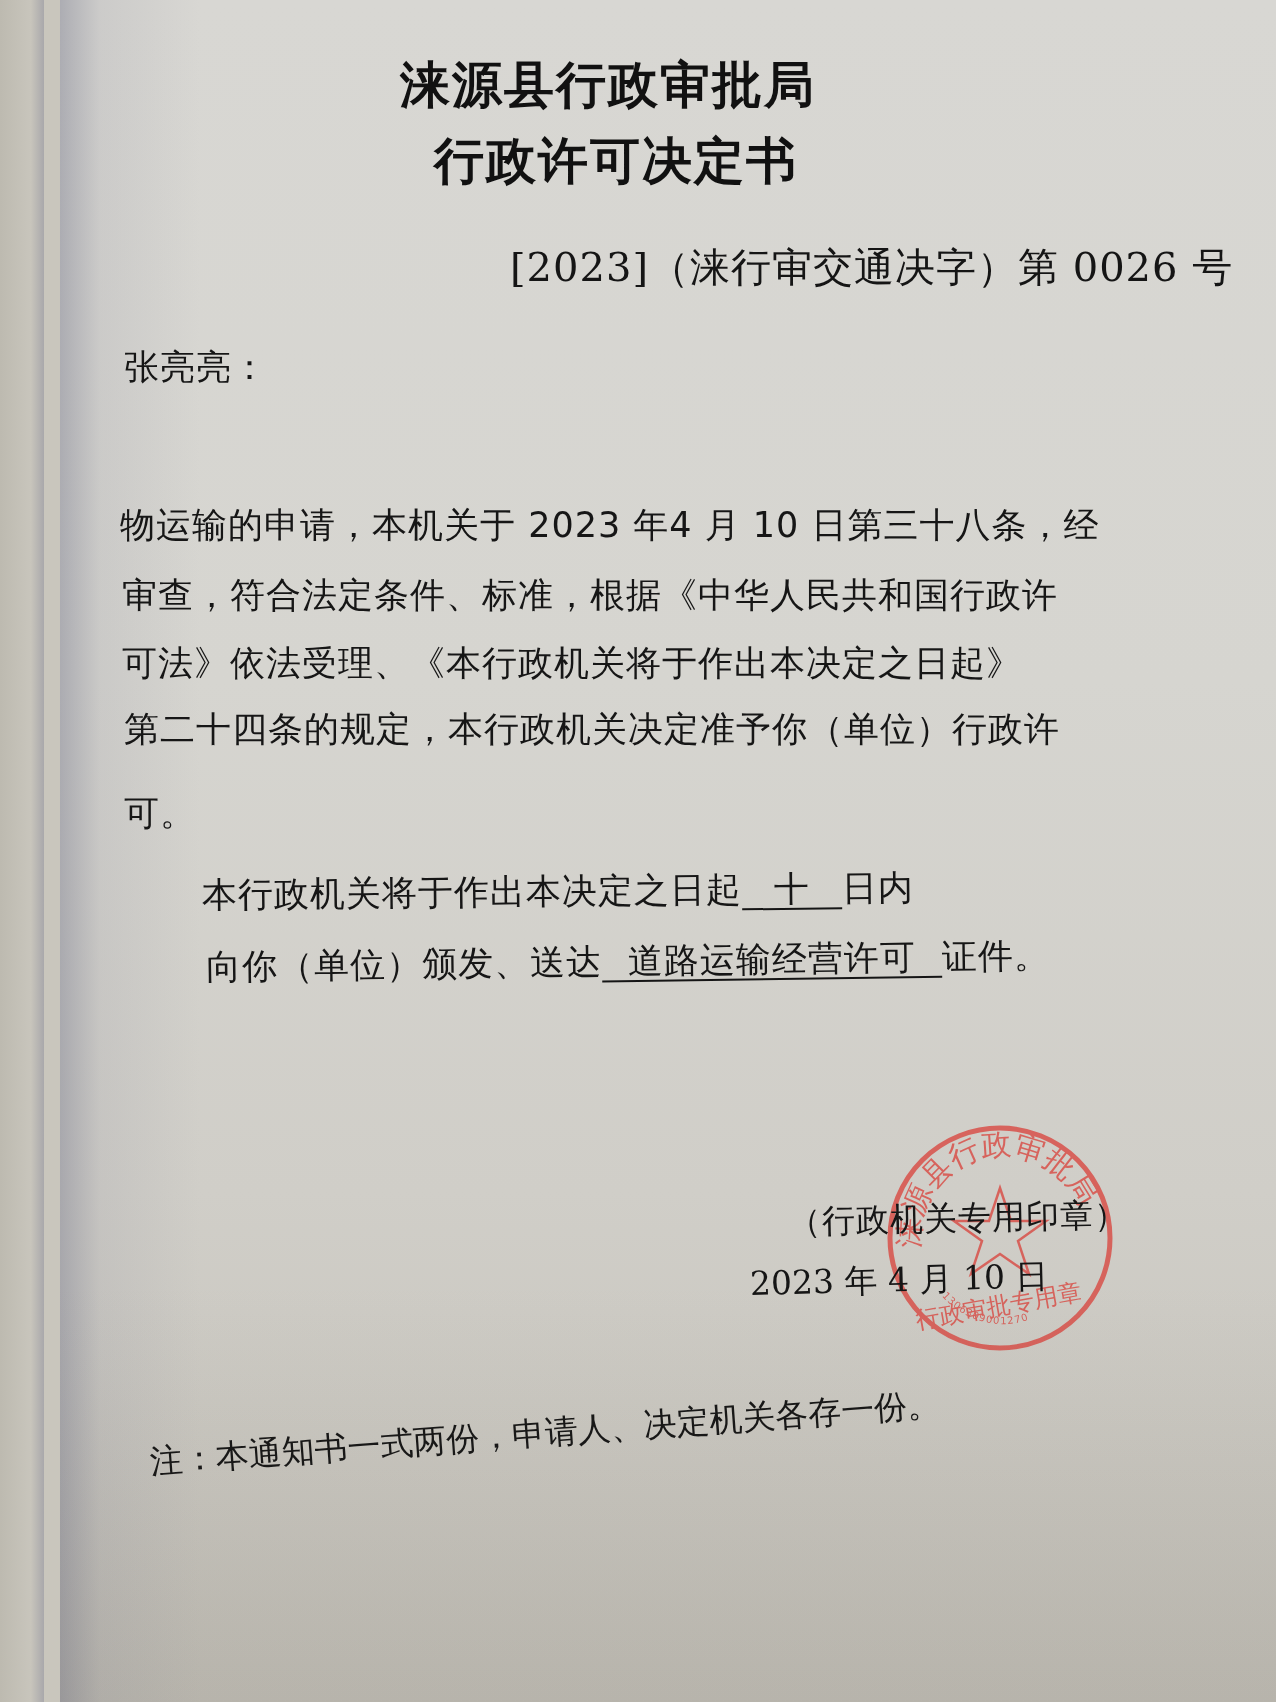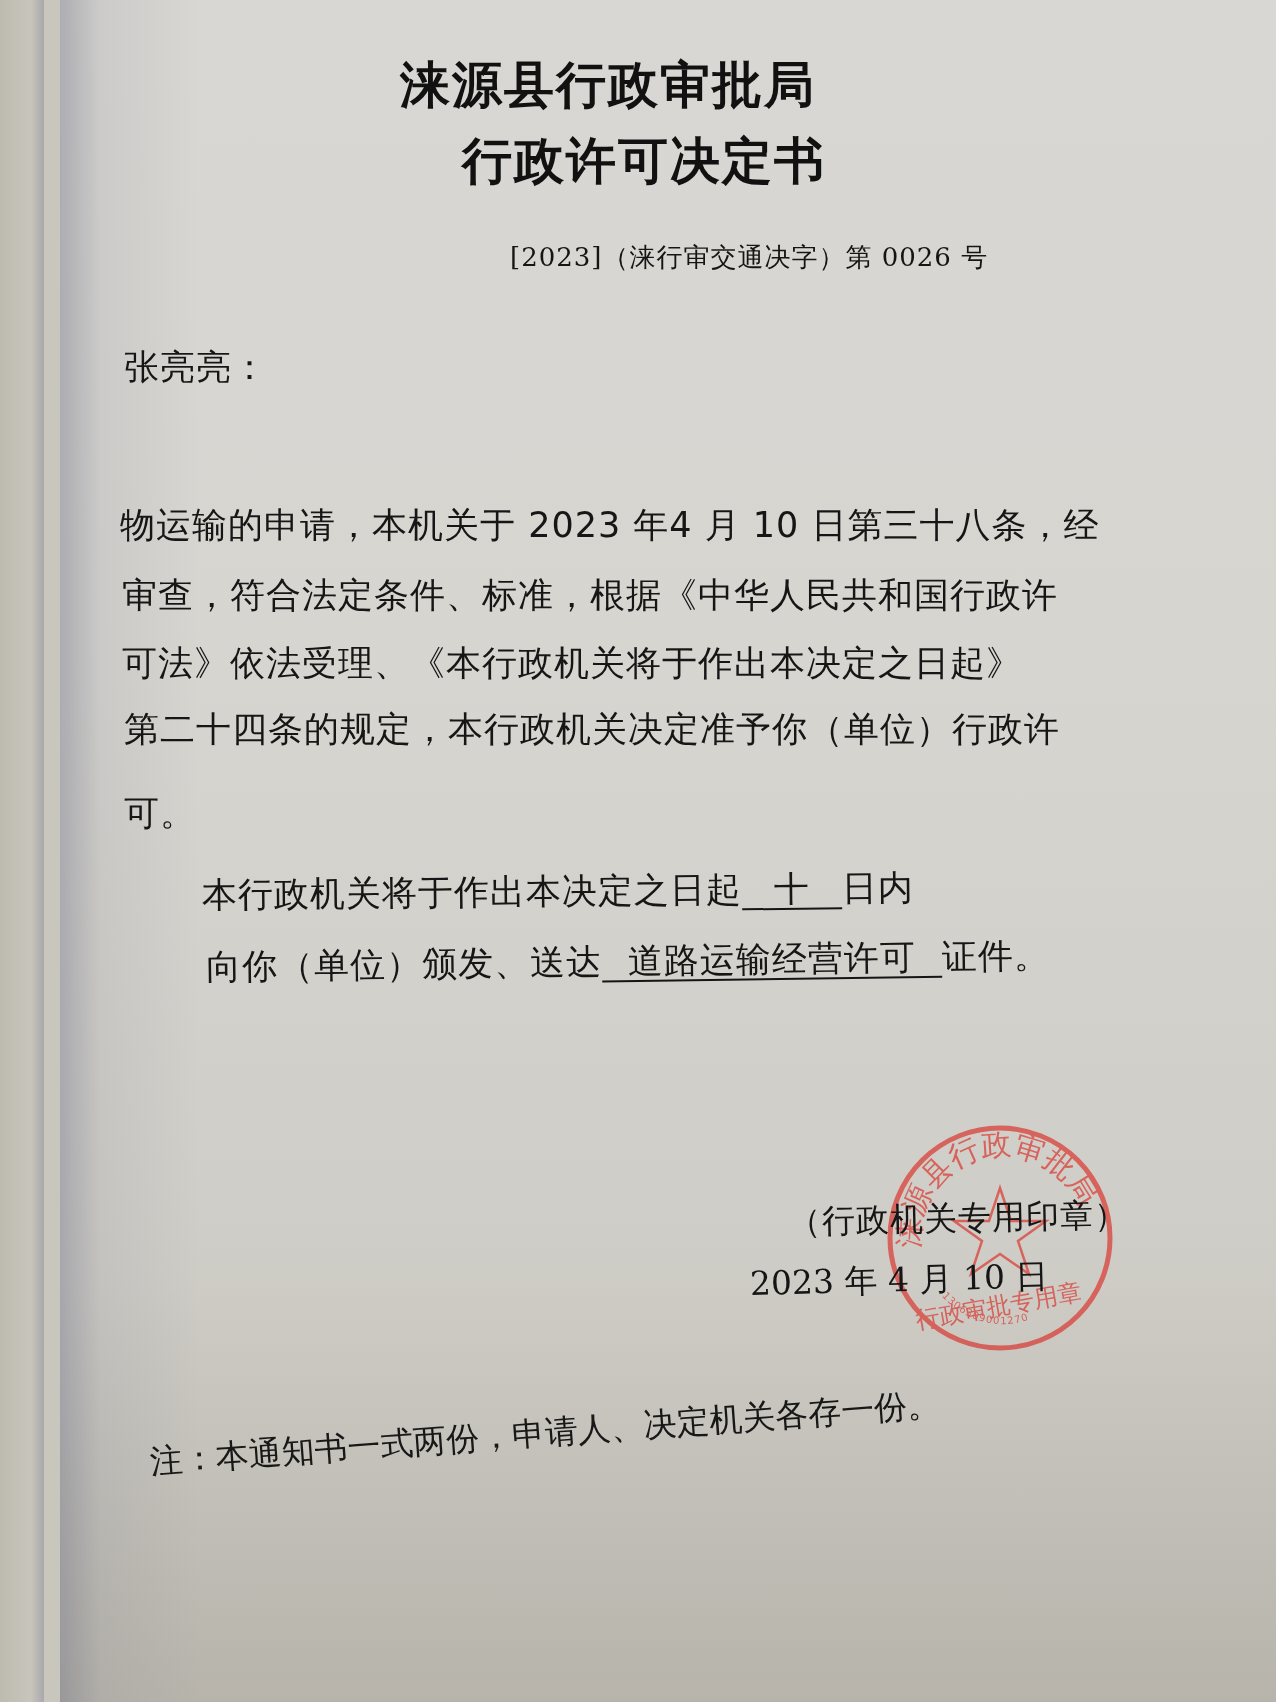--- a/index.html
+++ b/index.html
@@ -38,22 +38,22 @@
     }
     .abs { position: absolute; white-space: nowrap; color: #151515; }
     .title {
       font-family: "DejaVu Sans", "Liberation Sans", sans-serif;
       font-weight: bold;
       font-size: 50px;
       letter-spacing: 2px;
       color: #111;
     }
     .title1 { left: 340px; top: 52px; }
-    .title2 { left: 374px; top: 128px; margin-left: 28px; }
-    .docno { left: 450px; top: 240px; font-size: 26px; letter-spacing: 1px; }
+    .title2 { left: 374px; top: 128px; }
+    .docno { left: 450px; top: 240px; font-size: 40px; letter-spacing: 1px; }
     .body-text {
       font-family: "DejaVu Sans", "Liberation Sans", sans-serif;
       font-size: 35px;
       letter-spacing: 1px;
       color: #161616;
     }
     .u { text-decoration-thickness: 2px; text-underline-offset: 6px; }
     .line { position: absolute; white-space: nowrap; }
     .addressee { left: 64px; top: 344px; }
     .l1 { left: 128px; top: 424px; }

